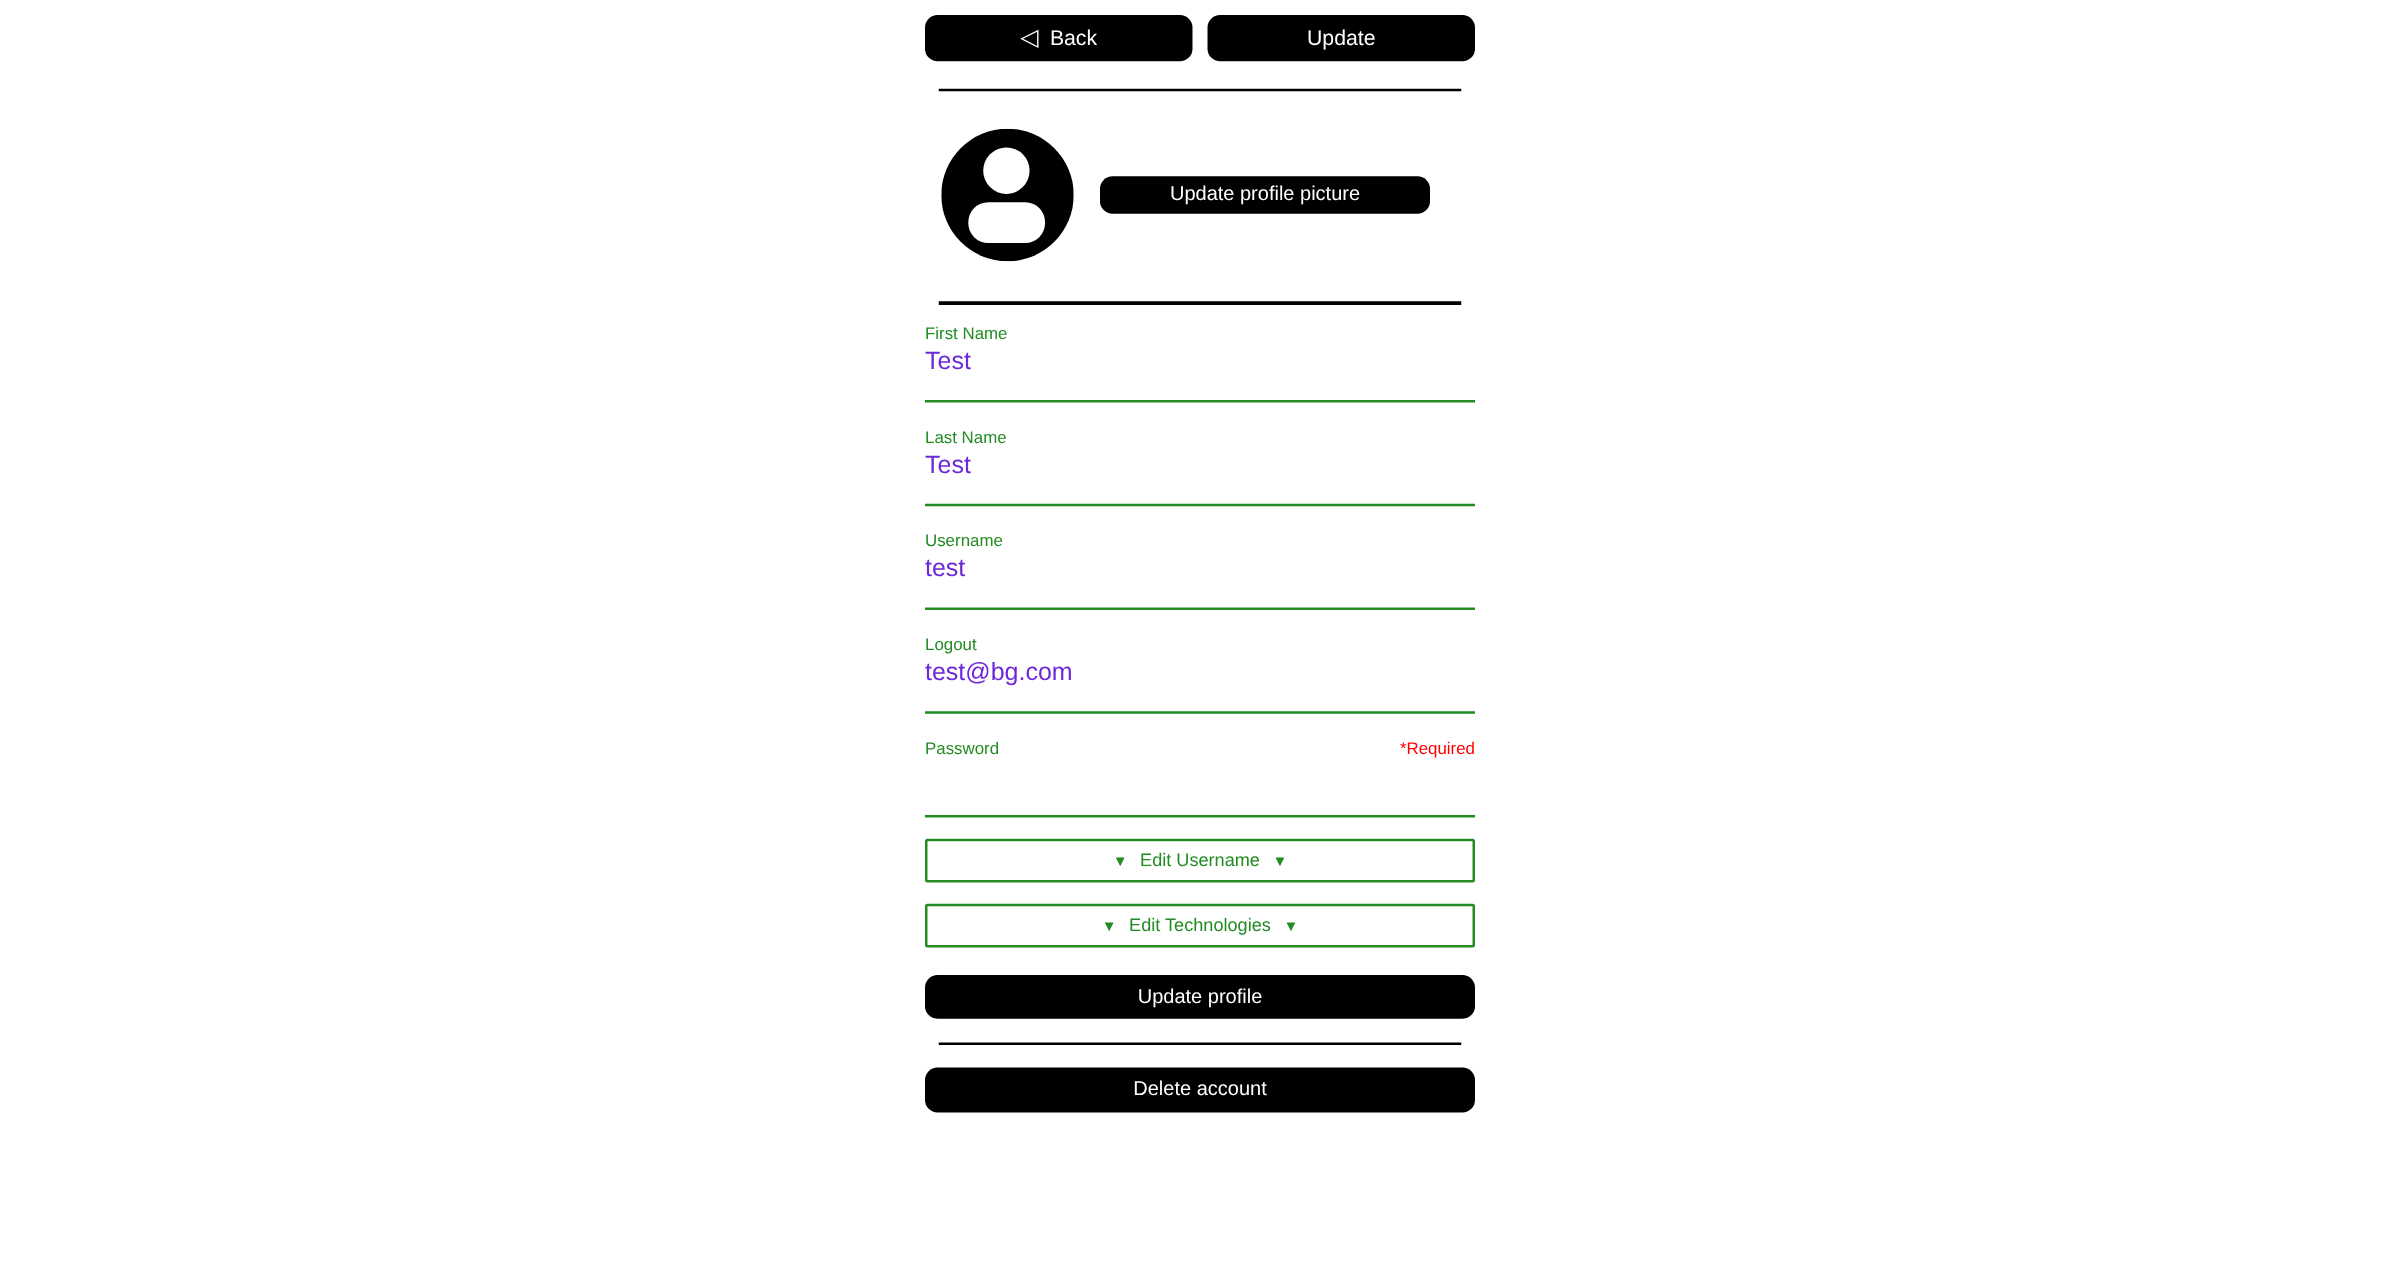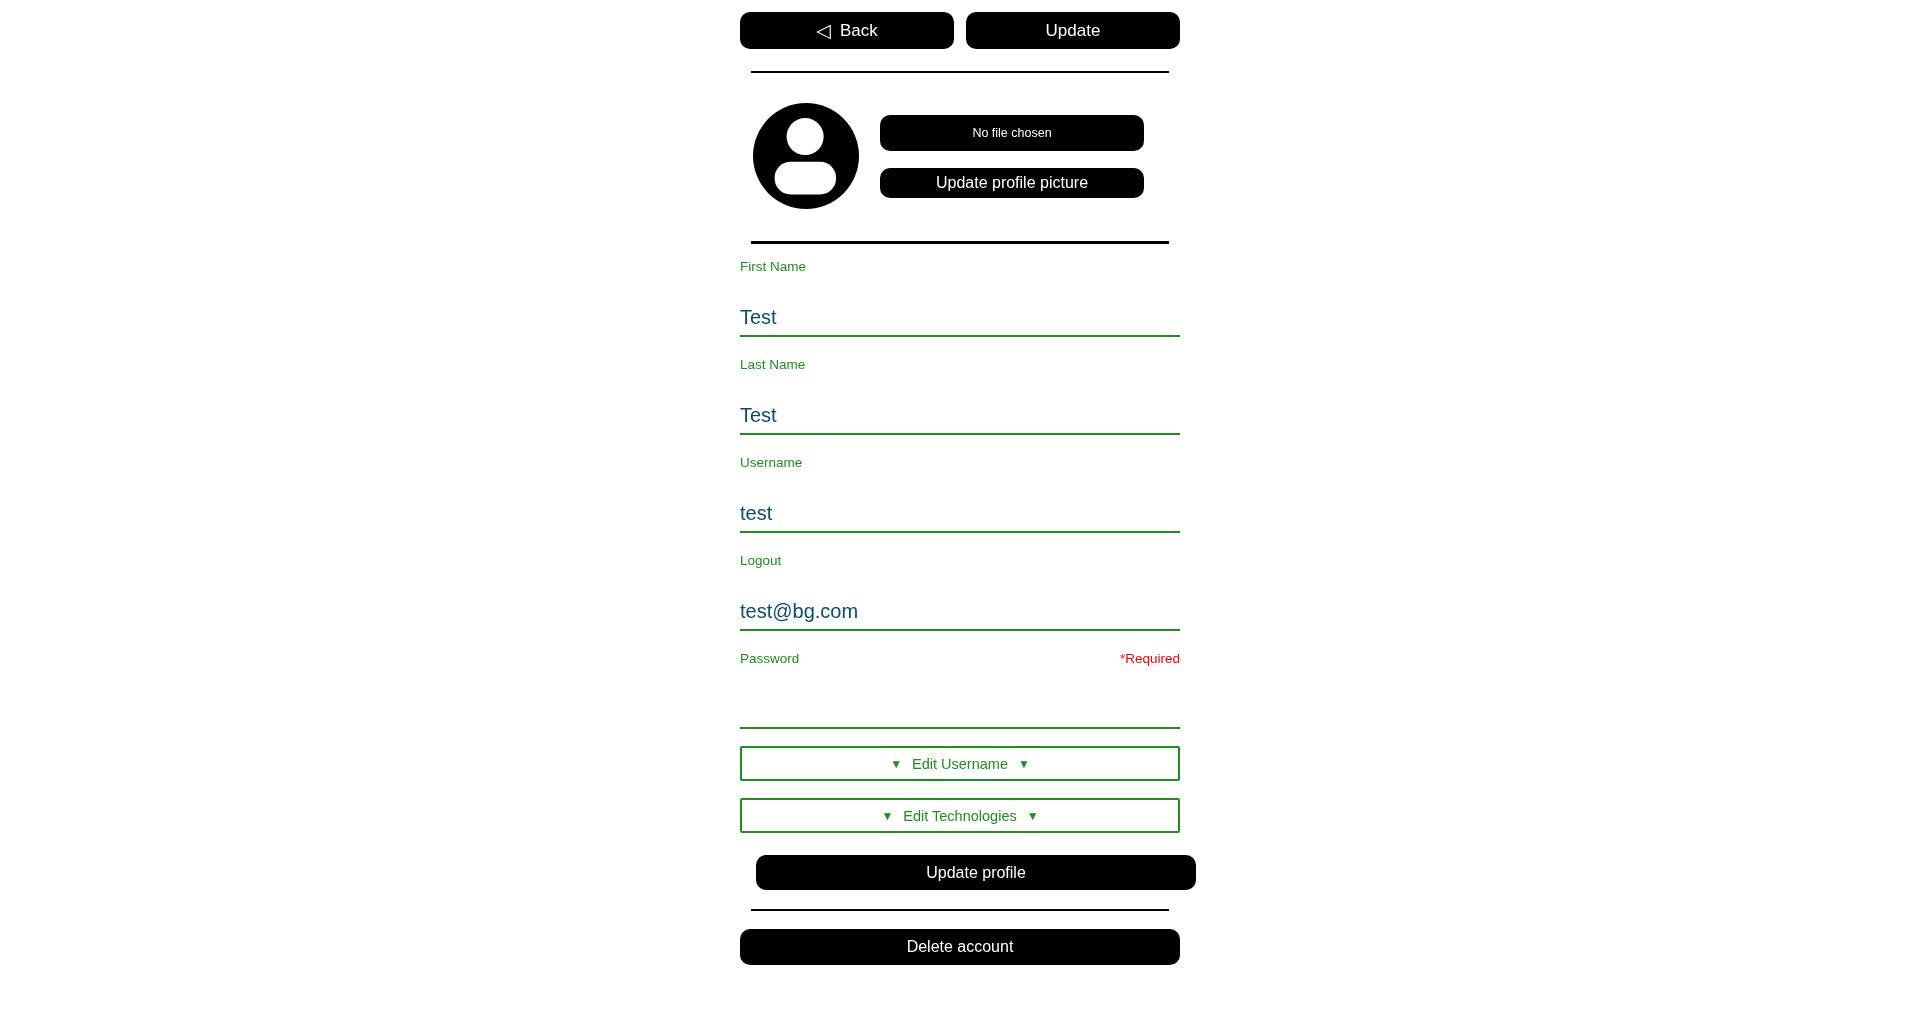--- a/index.html
+++ b/index.html
@@ -68,45 +68,44 @@
   .required-note { color: #ff0000; font-size: 13.5px; line-height: 17px; }
   .field-input {
     display: block;
     width: 100%;
     border: none;
     outline: none;
     background: transparent;
     border-bottom: 2px solid #228b22;
     font-family: "Liberation Sans", sans-serif;
     font-size: 20px;
-    color: #0c4a6e;
-    padding: 3px 0 6px 0;
+    color: #6d28d9;
+    padding: 3px 0 19px 0;
     border-radius: 0;
-    margin-top: 28px;
   }
 
   
   .btn-outline {
     width: 100%;
     height: 35px;
     margin-top: 17px;
     display: flex;
     align-items: center;
     justify-content: center;
     gap: 10px;
     background: #ffffff;
     border: 2px solid #228b22;
     border-radius: 2px;
     color: #228b22;
     font-size: 14.5px;
   }
   .chevron { font-size: 12px; line-height: 1; }
 
   
-  .update-btn { width: 100%; margin-top: 22px; height: 35px; font-size: 16px; margin-left: 16px; }
+  .update-btn { width: 100%; margin-top: 22px; height: 35px; font-size: 16px; }
   .delete-btn { width: 100%; margin-top: 18px; height: 36px; font-size: 16px; }
 </style>
 </head>
 <body>
 
 <div class="container">
 
   <div class="top-row">
     <button class="btn-black">
       <span class="back-glyph">◁</span>
@@ -117,21 +116,20 @@
 
   <hr class="divider">
 
   <div class="avatar-row">
     <svg class="avatar-svg" viewBox="0 0 24 24" aria-hidden="true">
       <circle cx="12" cy="12" r="12" fill="#000000"></circle>
       <circle cx="11.8" cy="7.6" r="4.2" fill="#ffffff"></circle>
       <rect x="4.9" y="13.3" width="13.9" height="7.4" rx="3.6" fill="#ffffff"></rect>
     </svg>
     <div class="pic-col">
-      <button class="btn-black file-btn">No file chosen</button>
       <button class="btn-black pic-btn">Update profile picture</button>
     </div>
   </div>
 
   <hr class="divider divider-thick">
 
   <div class="fields">
 
     <div class="field">
       <div class="label-row">

